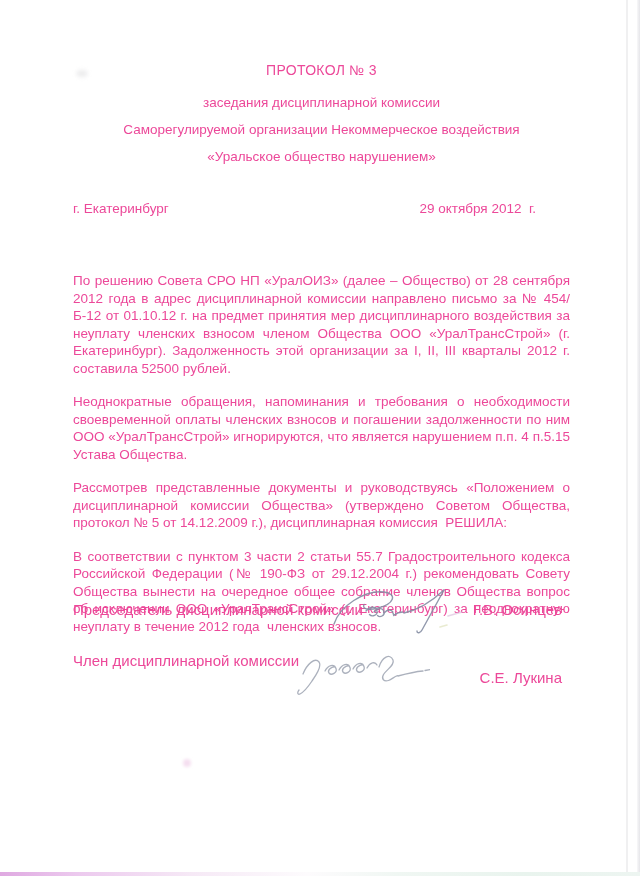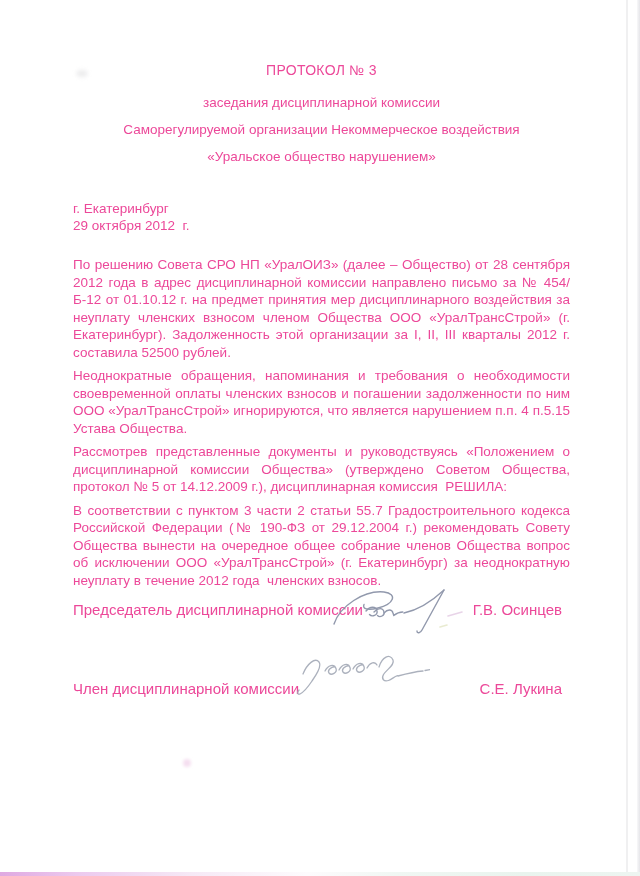--- a/index.html
+++ b/index.html
@@ -22,38 +22,38 @@
     letter-spacing:.3px;
   }
   .doc-sub{
     margin:0 0 10px 0;
     font-size:13.5px;line-height:17px;
   }
   
   .place-row{
     position:absolute;top:200px;left:73px;width:497px;
     display:flex;justify-content:space-between;
-    font-size:13.5px;line-height:17px;flex-direction:column;
+    font-size:13.5px;line-height:17px;
   }
   .place-row .date{padding-right:34px;}
   
   .body-text{
     position:absolute;top:256px;left:73px;width:497px;
     font-size:13.5px;line-height:17.5px;
     text-align:justify;
   }
-  .body-text p{margin:0 0 6px 0;}
+  .body-text p{margin:16px 0 6px 0;}
   
   .sig-row{
     position:absolute;left:73px;width:497px;
     display:flex;justify-content:space-between;
     font-size:15px;line-height:17px;
   }
   .sig-row.row1{top:601px;}
-  .sig-row.row2{top:680px;}
+  .sig-row.row2{top:652px;flex-direction:column;}
   .sig-name{padding-right:8px;text-align:right;}
   .sig-svg{position:absolute;}
   .sig-svg.s1{left:330px;top:584px;}
   .sig-svg.s2{left:295px;top:640px;}
   .sig-svg path{fill:none;stroke-linecap:round;stroke-linejoin:round;}
   
   .scan-bottom{
     position:absolute;left:0;bottom:0;width:640px;height:4px;
     background:linear-gradient(90deg,
       #dfa9e1 0%, #ecc9ee 12%, #f6e9f6 30%, #fdfbfd 48%,

